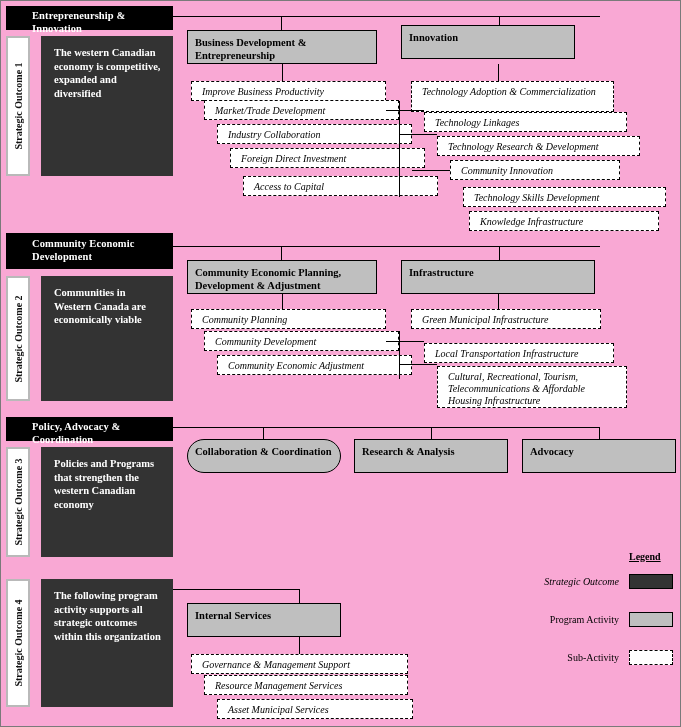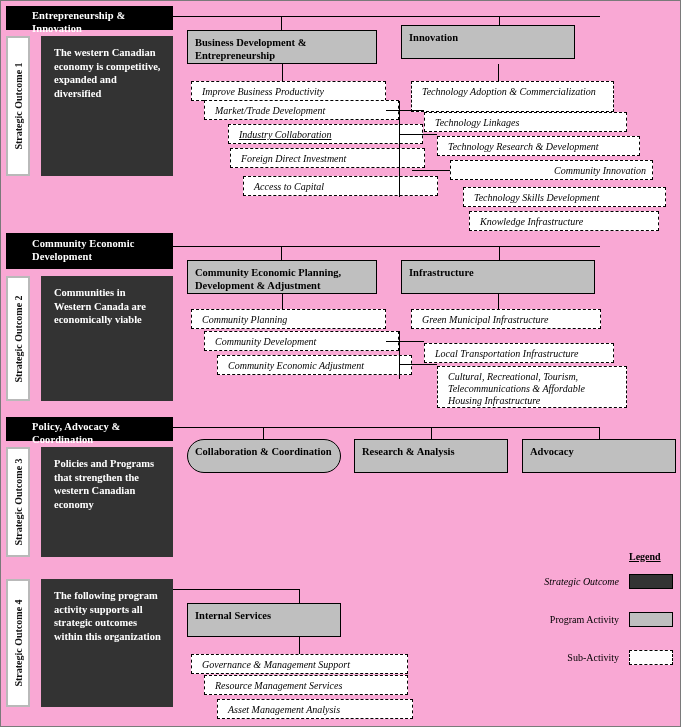--- a/index.html
+++ b/index.html
@@ -59,28 +59,28 @@
   <div class="ln v" style="left:498px;top:15px;height:14px;"></div>
 
   <div class="pa-box" style="left:186px;top:29px;width:190px;height:34px;">Business Development &amp; Entrepreneurship</div>
   <div class="pa-box" style="left:400px;top:24px;width:174px;height:34px;">Innovation</div>
 
   <div class="ln v" style="left:281px;top:63px;height:17px;"></div>
   <div class="ln v" style="left:497px;top:63px;height:17px;"></div>
 
   <div class="sa-box" style="left:190px;top:80px;width:195px;height:20px;">Improve Business Productivity</div>
   <div class="sa-box" style="left:203px;top:99px;width:195px;height:20px;">Market/Trade Development</div>
-  <div class="sa-box" style="left:227px;top:123px;width:195px;height:20px;text-decoration:underline;">Industry Collaboration</div>
+  <div class="sa-box" style="left:216px;top:123px;width:195px;height:20px;">Industry Collaboration</div>
   <div class="sa-box" style="left:229px;top:147px;width:195px;height:20px;">Foreign Direct Investment</div>
   <div class="sa-box" style="left:242px;top:175px;width:195px;height:20px;">Access to Capital</div>
 
   <div class="sa-box" style="left:410px;top:80px;width:203px;height:31px;">Technology Adoption &amp; Commercialization</div>
   <div class="sa-box" style="left:423px;top:111px;width:203px;height:20px;">Technology Linkages</div>
   <div class="sa-box" style="left:436px;top:135px;width:203px;height:20px;">Technology Research &amp; Development</div>
-  <div class="sa-box" style="left:449px;top:159px;width:203px;height:20px;text-align:right;">Community Innovation</div>
+  <div class="sa-box" style="left:449px;top:159px;width:170px;height:20px;">Community Innovation</div>
   <div class="sa-box" style="left:462px;top:186px;width:203px;height:20px;">Technology Skills Development</div>
   <div class="sa-box" style="left:468px;top:210px;width:190px;height:20px;">Knowledge Infrastructure</div>
 
   <div class="ln h" style="left:385px;top:109px;width:38px;"></div>
   <div class="ln h" style="left:398px;top:133px;width:38px;"></div>
   <div class="ln h" style="left:411px;top:169px;width:38px;"></div>
   <div class="ln v" style="left:398px;top:100px;height:96px;"></div>
 
   <div class="so-header" style="left:5px;top:232px;width:167px;height:36px;padding-top:5px;">Community Economic Development</div>
 
@@ -137,21 +137,21 @@
 
   <div class="ln h" style="left:172px;top:588px;width:127px;"></div>
   <div class="ln v" style="left:298px;top:588px;height:14px;"></div>
 
   <div class="pa-box" style="left:186px;top:602px;width:154px;height:34px;">Internal Services</div>
 
   <div class="ln v" style="left:298px;top:636px;height:17px;"></div>
 
   <div class="sa-box" style="left:190px;top:653px;width:217px;height:20px;">Governance &amp; Management Support</div>
   <div class="sa-box" style="left:203px;top:674px;width:204px;height:20px;">Resource Management Services</div>
-  <div class="sa-box" style="left:216px;top:698px;width:196px;height:20px;">Asset Management Analysis</div>
+  <div class="sa-box" style="left:216px;top:698px;width:196px;height:20px;">Asset Municipal Services</div>
 
   <div class="legend-title" style="left:628px;top:550px;">Legend</div>
 
   <div class="legend-label" style="left:498px;top:575px;width:120px;font-style:italic;">Strategic Outcome</div>
   <div class="legend-sw sw-so" style="left:628px;top:573px;width:44px;height:15px;"></div>
 
   <div class="legend-label" style="left:498px;top:613px;width:120px;">Program Activity</div>
   <div class="legend-sw sw-pa" style="left:628px;top:611px;width:44px;height:15px;"></div>
 
   <div class="legend-label" style="left:498px;top:651px;width:120px;">Sub-Activity</div>

